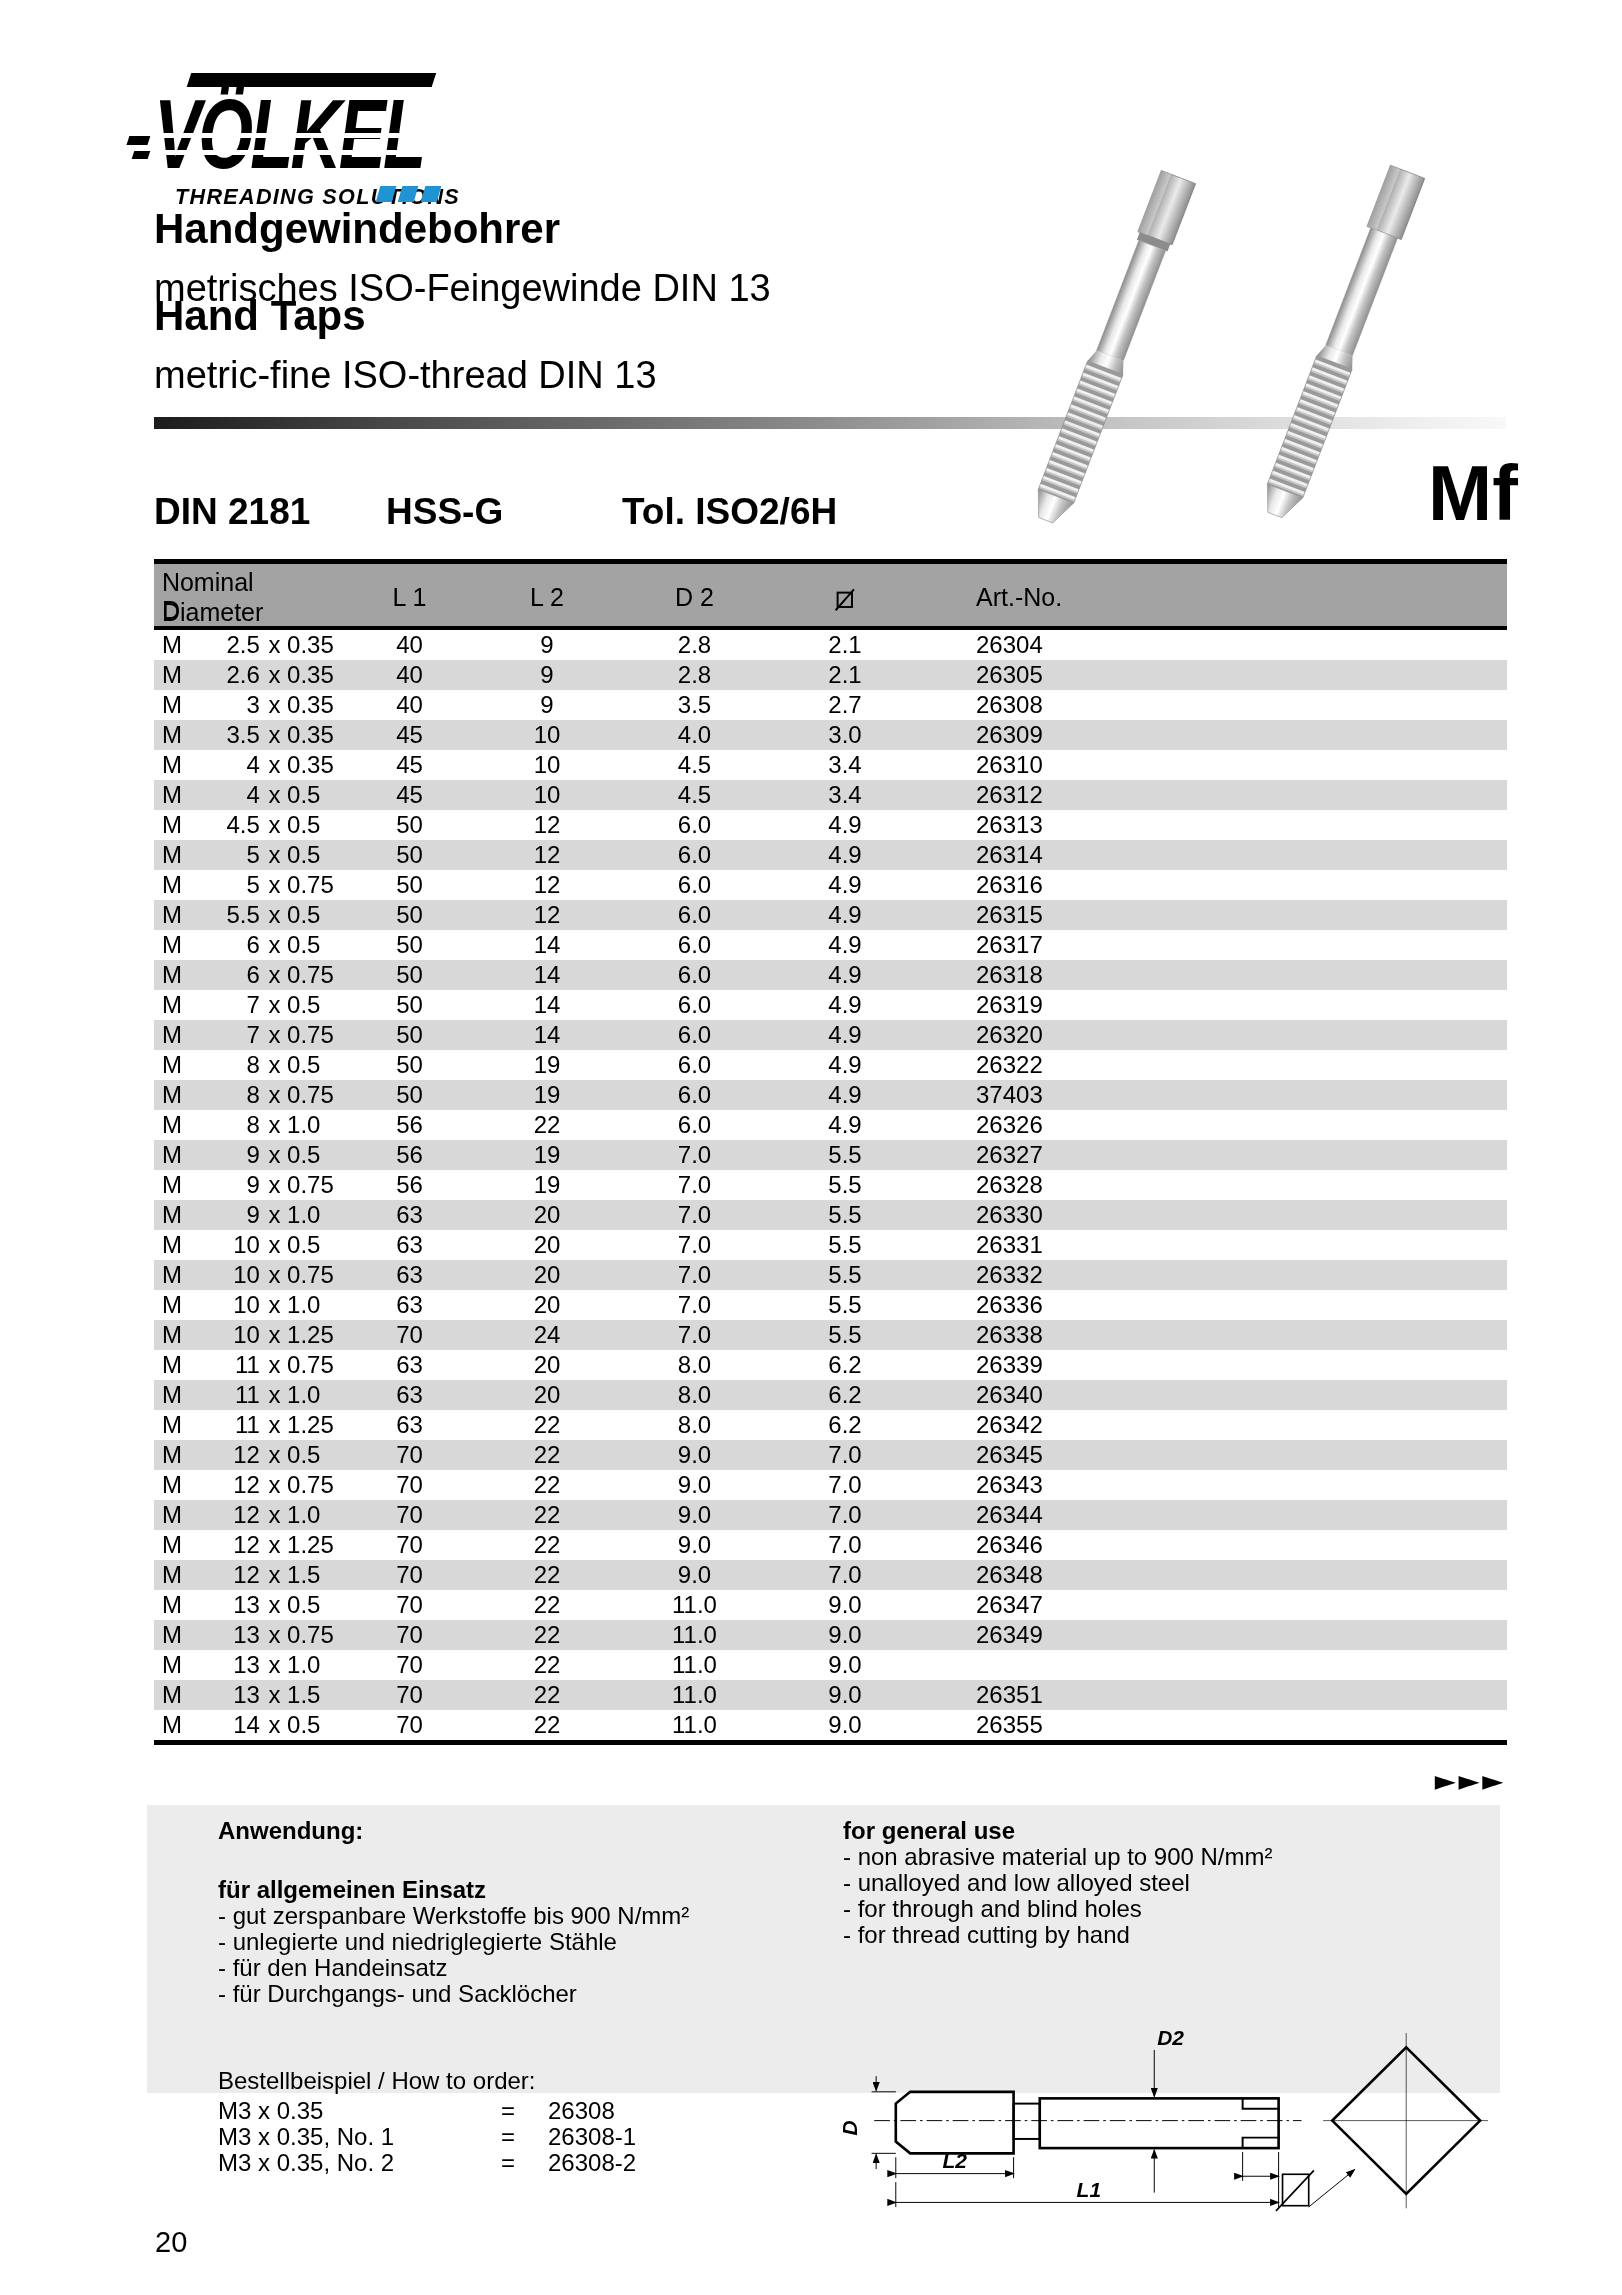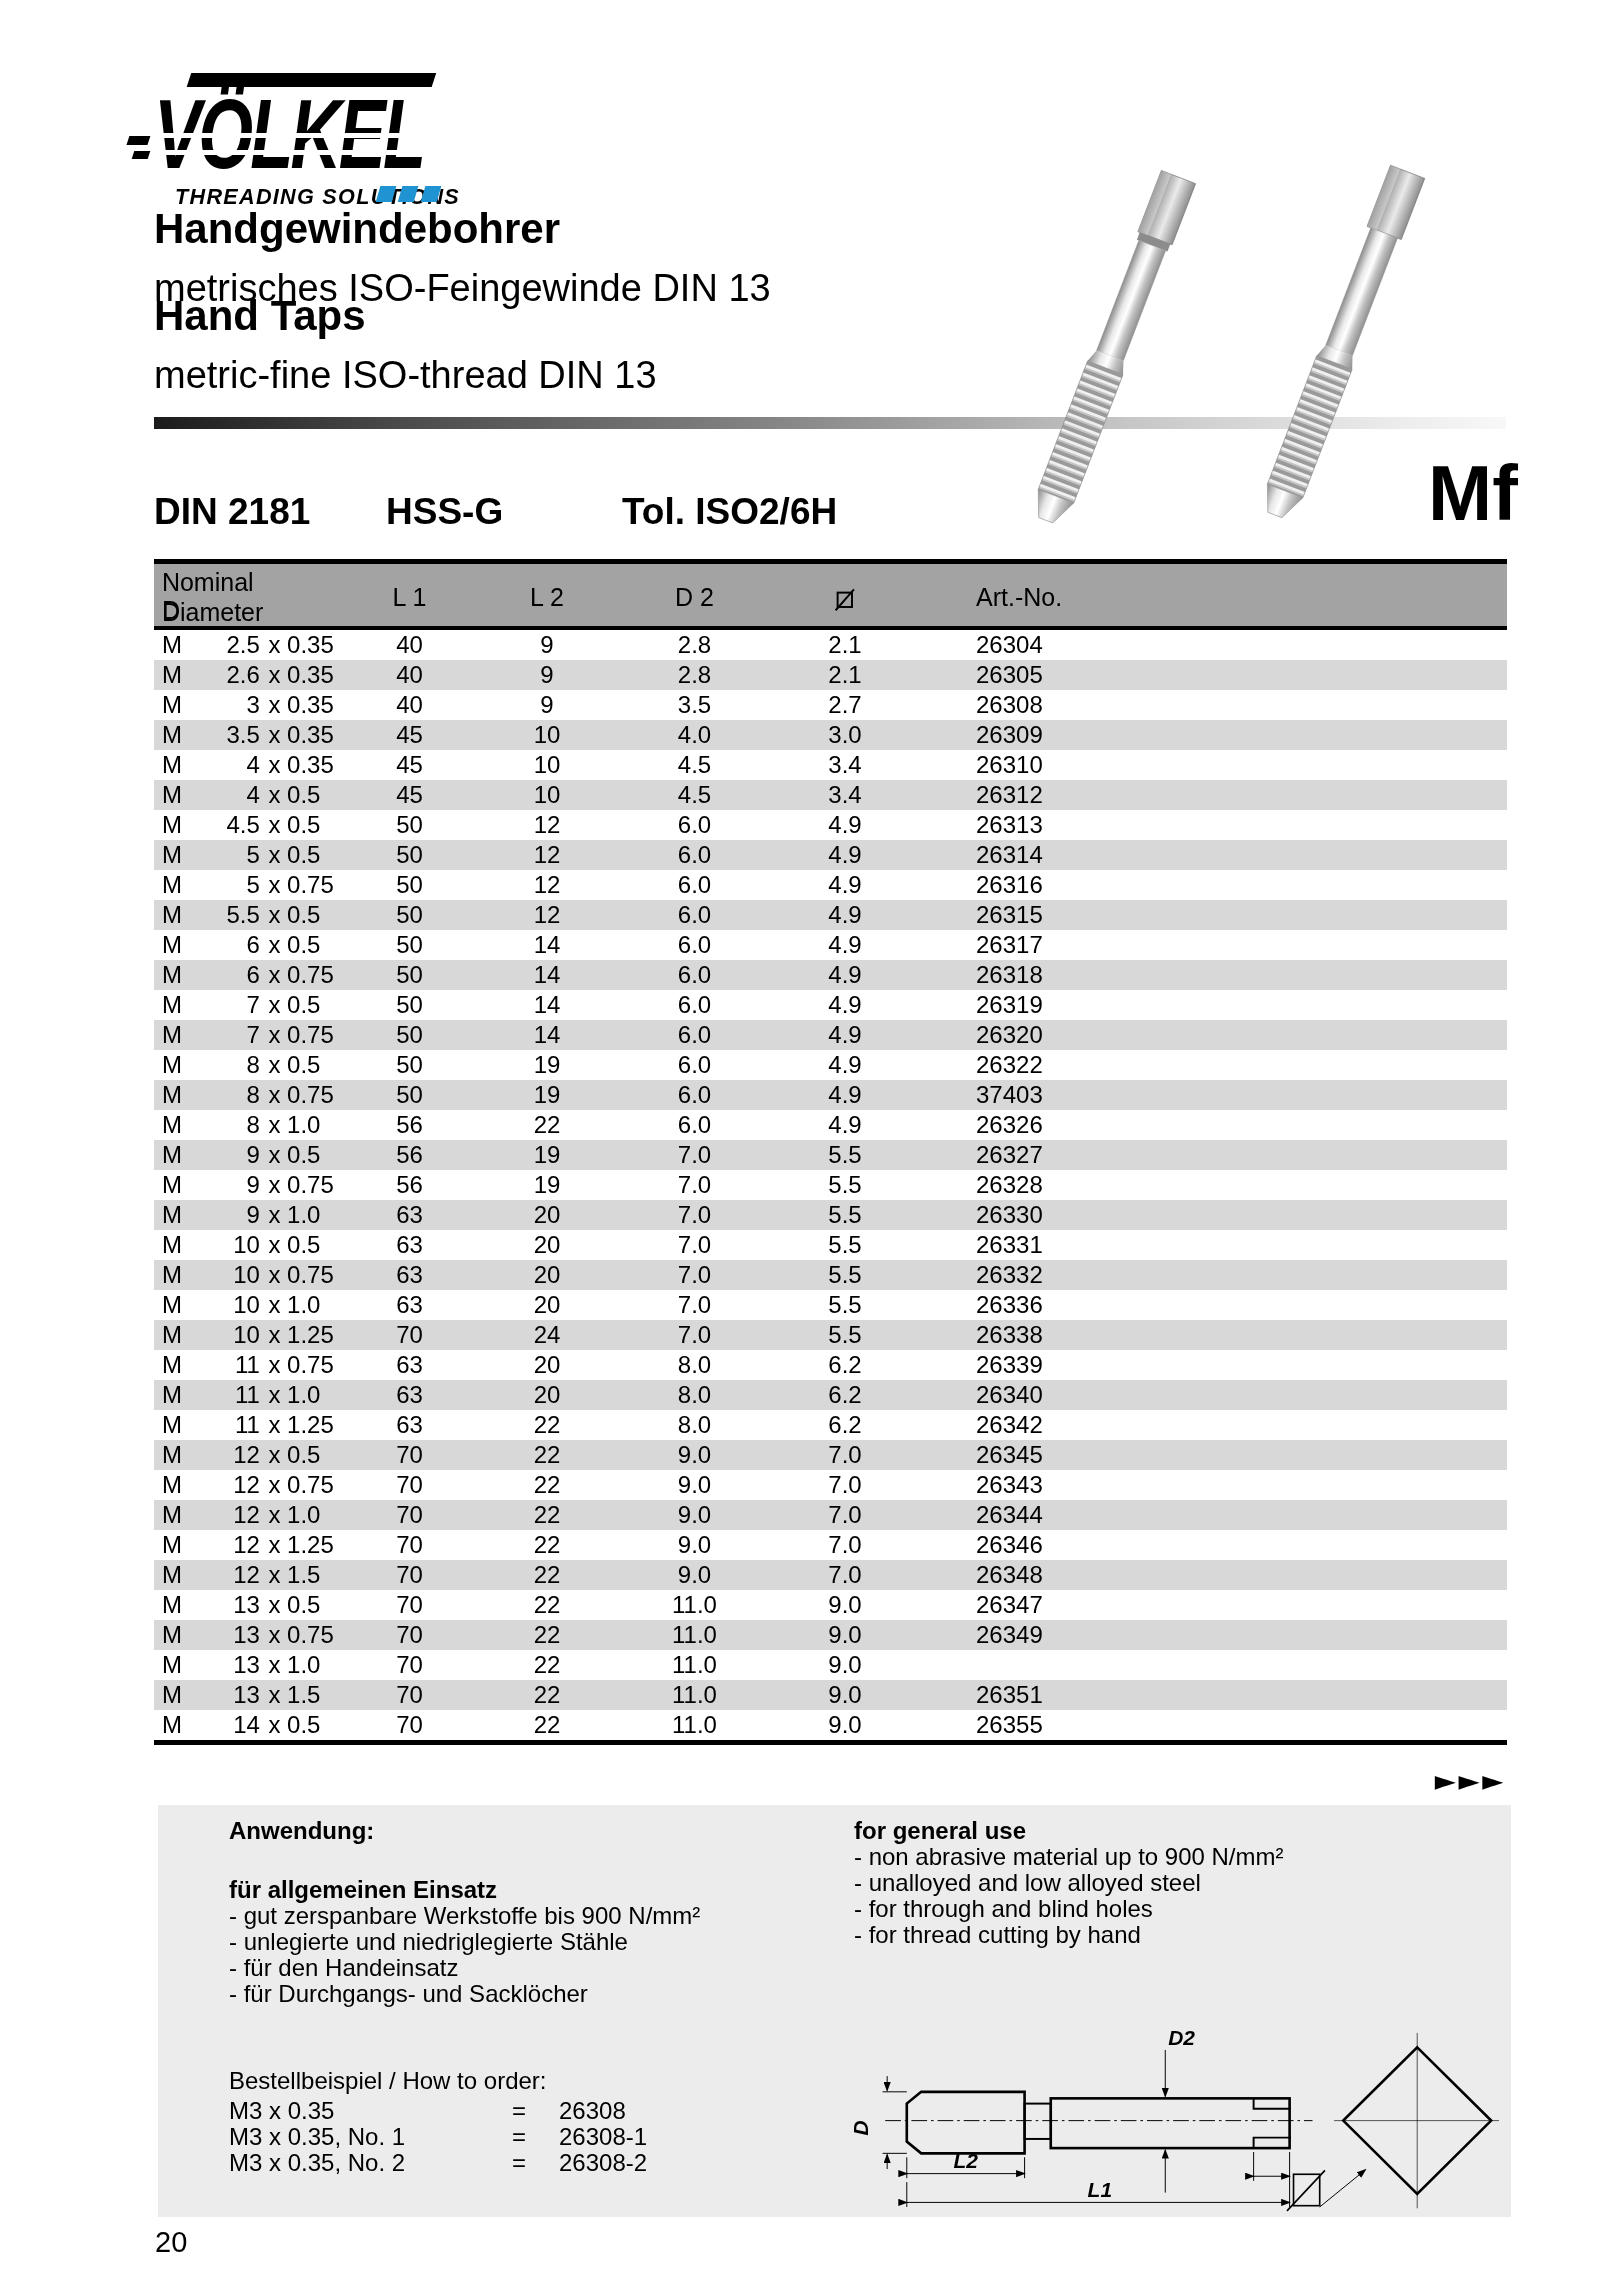--- a/index.html
+++ b/index.html
@@ -54,21 +54,21 @@
   .c-m{width:30px}
   .c-size{display:inline-block;width:68px;text-align:right}
   .c-pitch{margin-left:8.5px;white-space:pre}
   .c-num{text-align:center}
   .c-art{padding-left:46px}
 
   .arrows{position:absolute;left:1407px;top:1764px;width:99px;text-align:right;
           font-size:27.5px;letter-spacing:2.6px;font-family:"DejaVu Sans",sans-serif}
 
   
-  .app-box{position:absolute;left:158px;top:1805px;width:1353px;height:412px}
+  .app-box{position:absolute;left:147px;top:1805px;width:1353px;height:288px}
   .app-col{position:absolute;top:13px;font-size:24px;line-height:26px}
   .col-de{left:71px;width:602px}
   .col-en{left:696px;width:622px}
   .app-head{font-weight:bold;margin-bottom:33px}
   .app-use{font-weight:bold}
   .order-block{position:absolute;left:71px;top:263px;font-size:24px;line-height:26px}
   .order-head{font-weight:normal;margin-bottom:3.9px}
   .o-part{display:inline-block;width:283px}
   .o-eq{display:inline-block;width:47px}
   .drawing{position:absolute;left:667px;top:216px;width:674px;height:194px}

